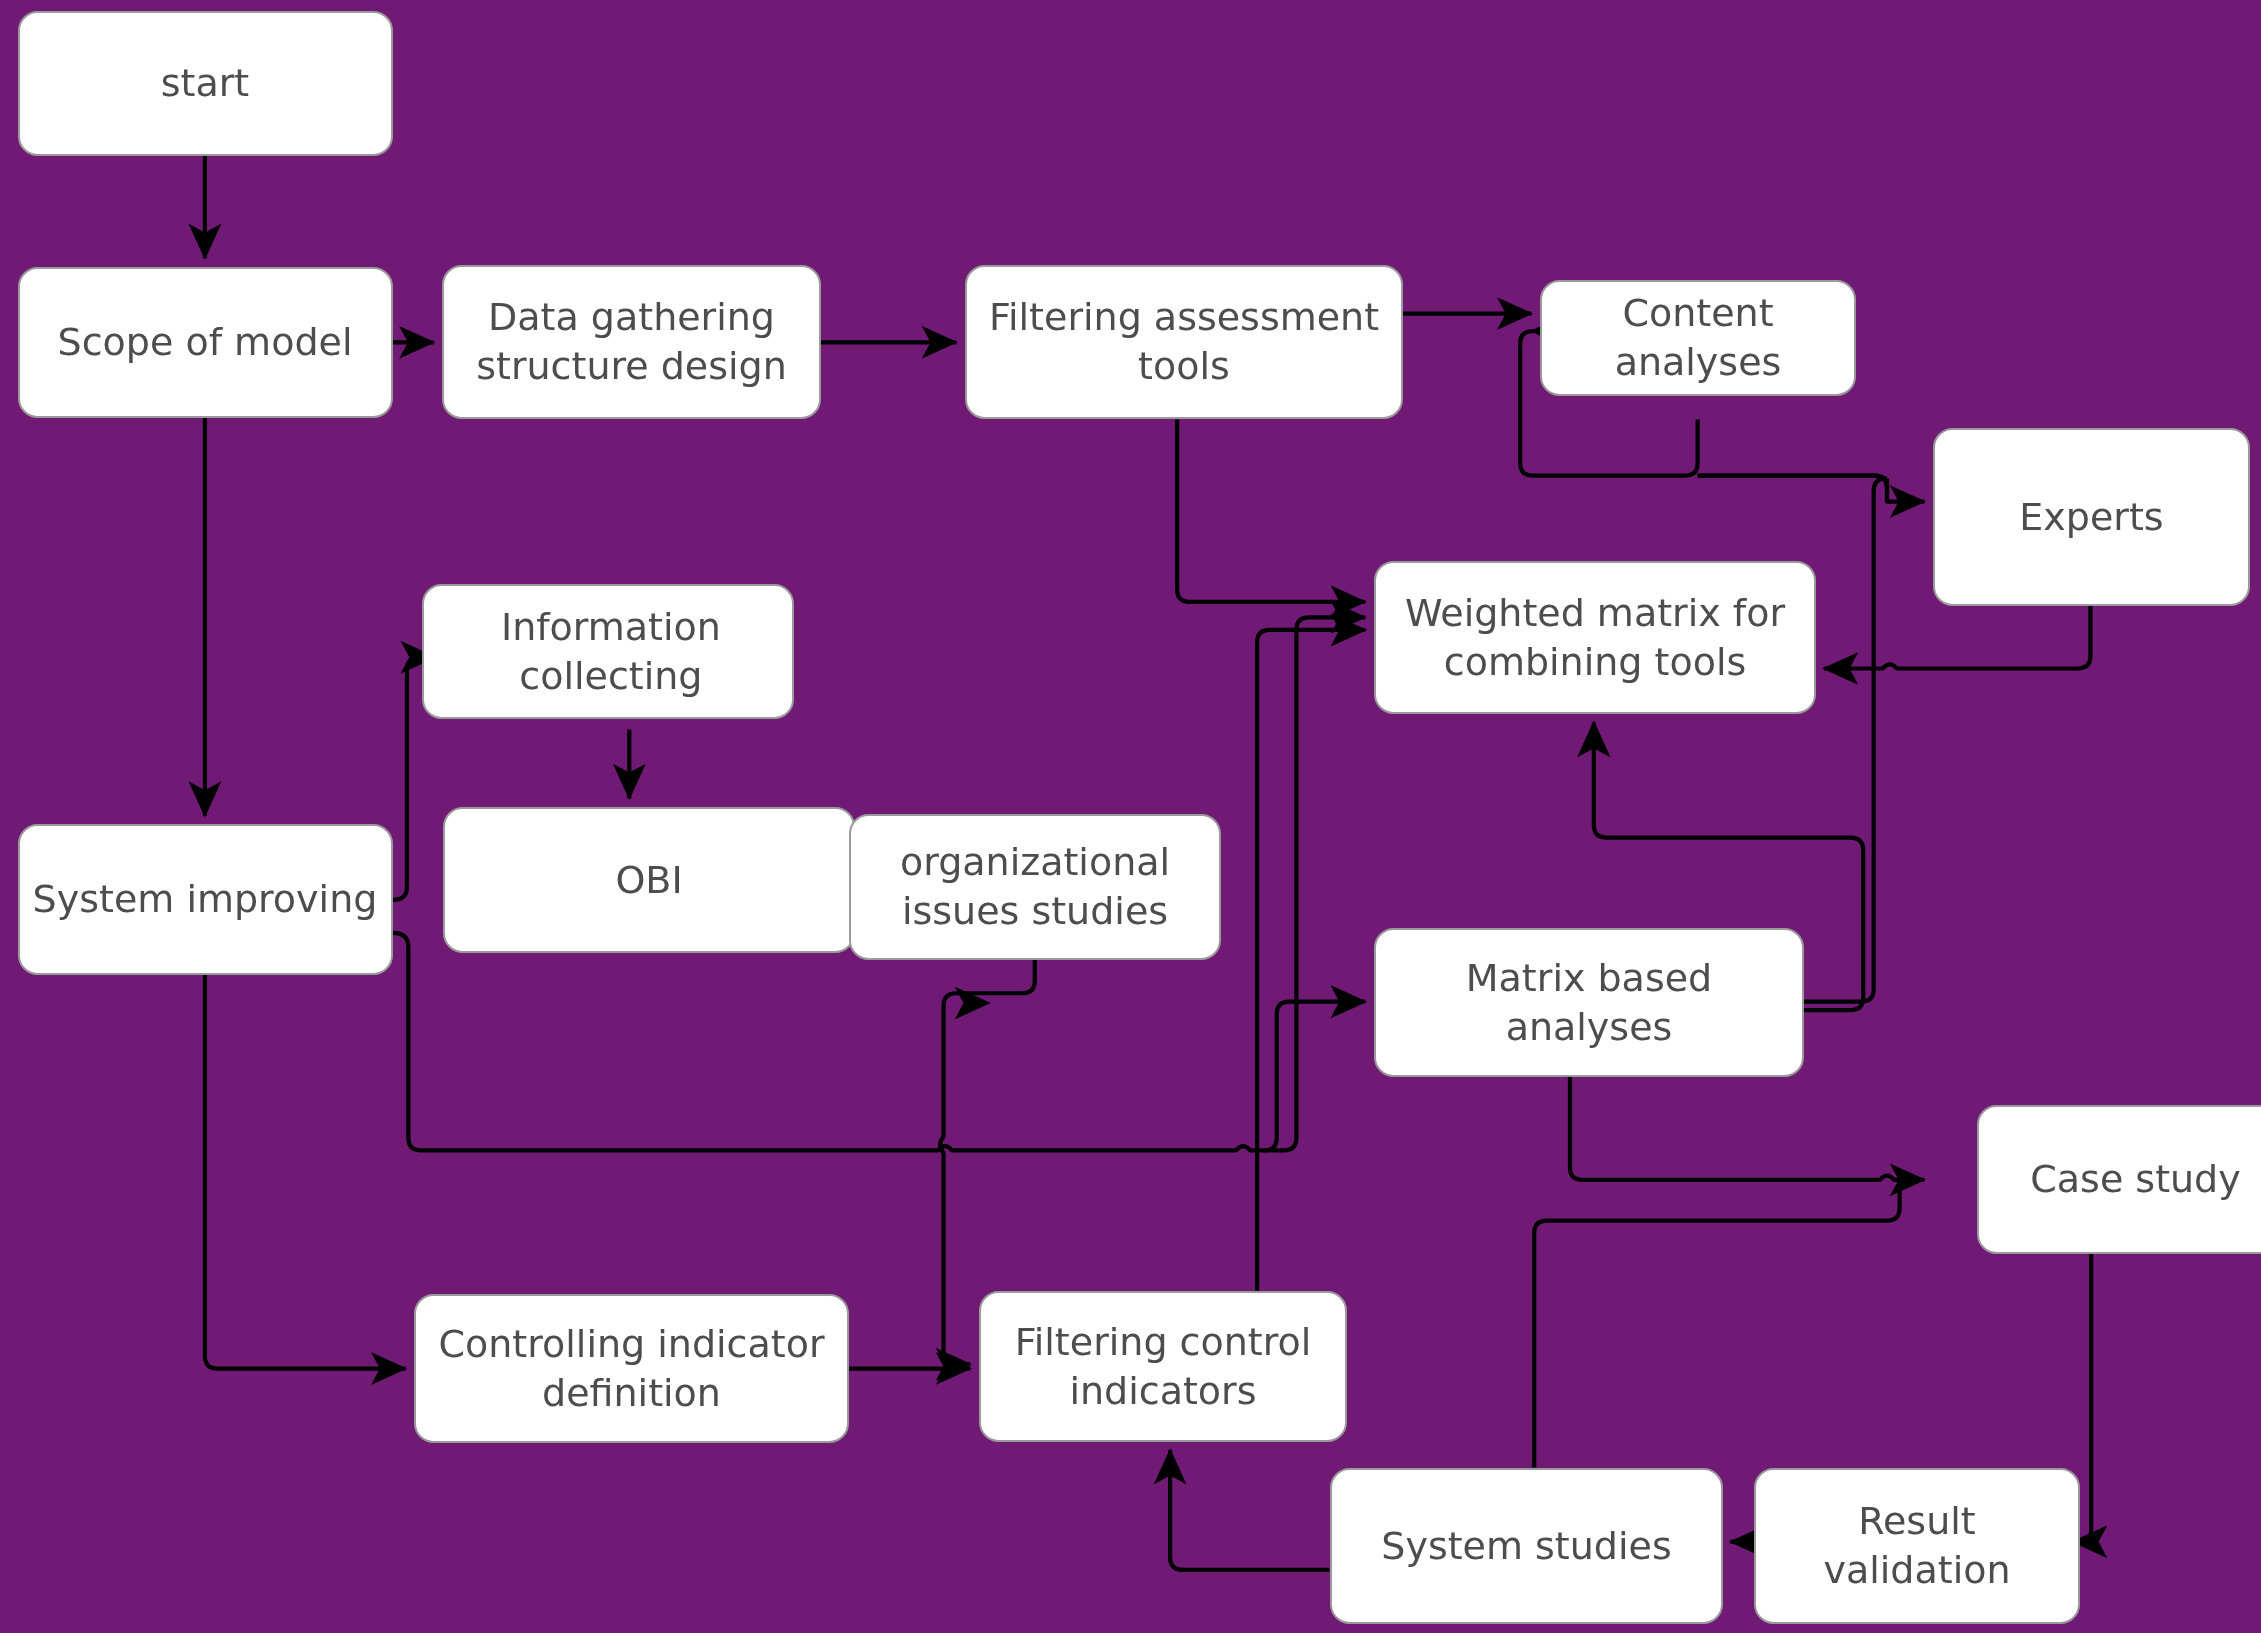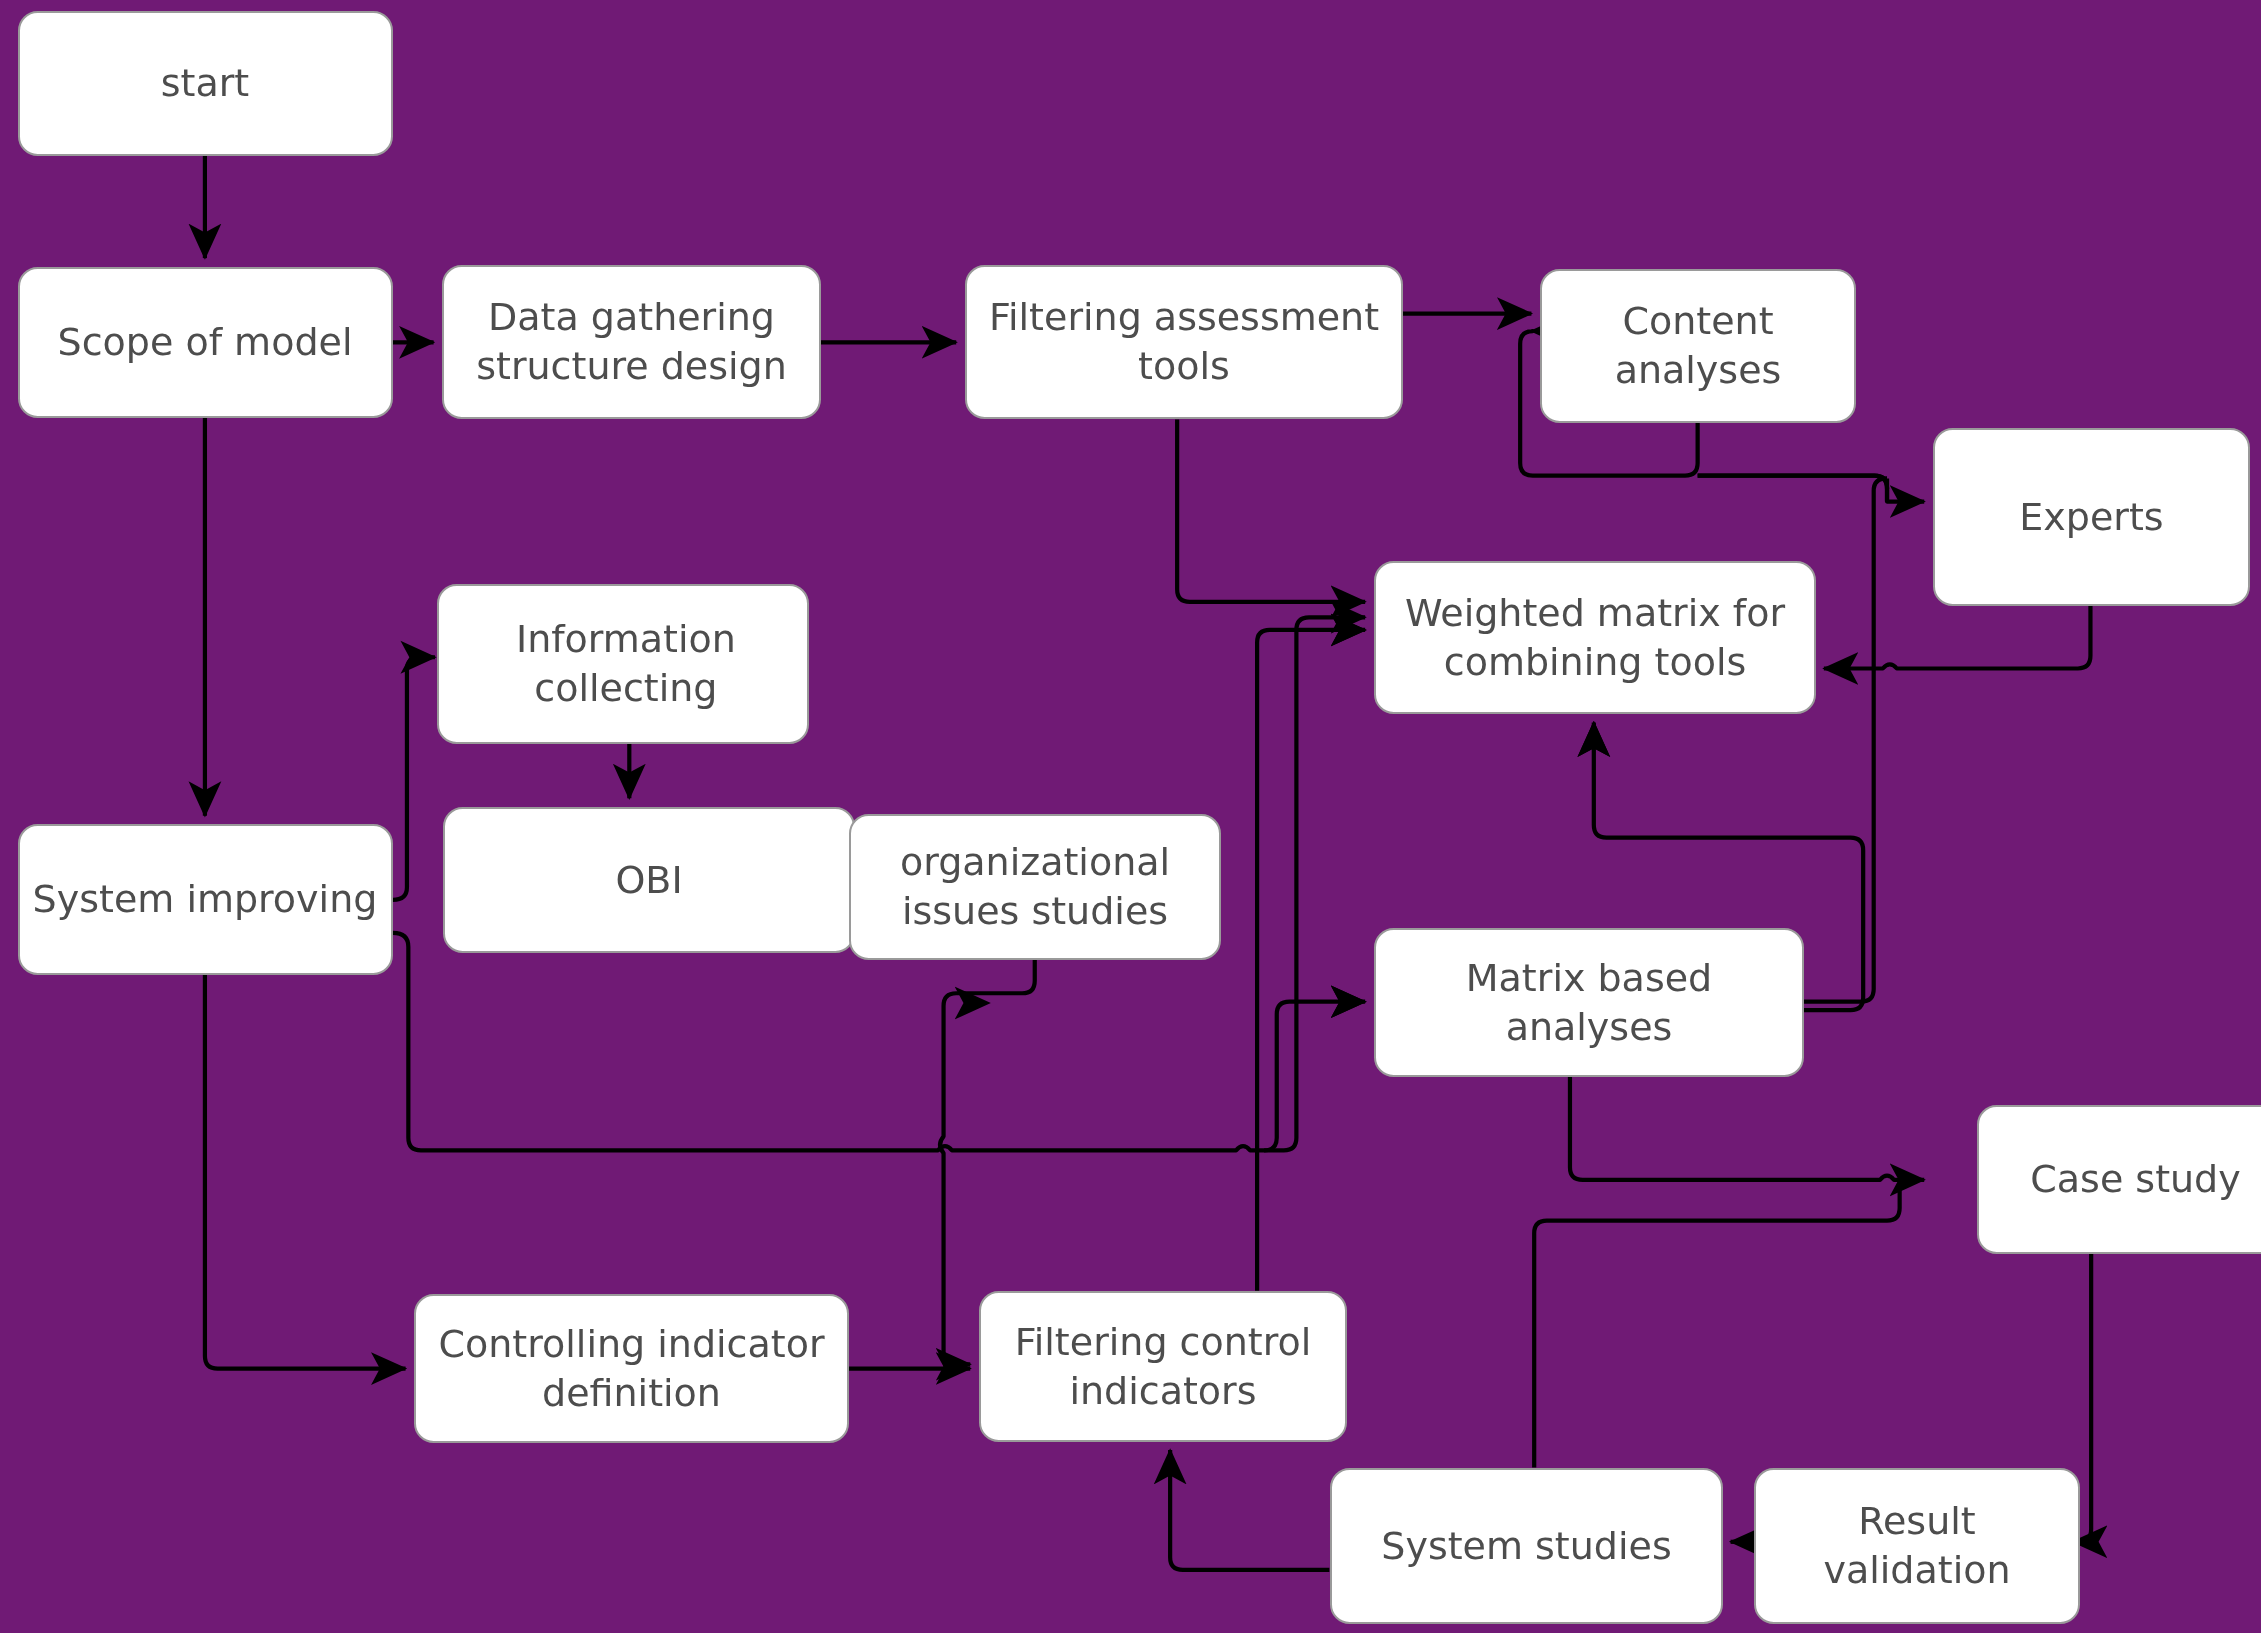--- a/index.html
+++ b/index.html
@@ -147,35 +147,35 @@
   <div class="node" style="left:442px; top:265px; width:379px; height:154px;">
     <span>Data gathering
 structure design</span>
   </div>
 
   <div class="node" style="left:965px; top:265px; width:438px; height:154px;">
     <span>Filtering assessment
 tools</span>
   </div>
 
-  <div class="node" style="left:1540px; top:269px; width:316px; height:154px;">
+  <div class="node" style="left:1540px; top:280px; width:316px; height:116px;">
     <span>Content
 analyses</span>
   </div>
 
   <div class="node" style="left:1933px; top:428px; width:317px; height:178px;">
     <span>Experts</span>
   </div>
 
   <div class="node" style="left:1374px; top:561px; width:442px; height:153px;">
     <span>Weighted matrix for
 combining tools</span>
   </div>
 
-  <div class="node" style="left:437px; top:584px; width:372px; height:160px;padding-left:17px;">
+  <div class="node" style="left:422px; top:584px; width:372px; height:135px;padding-left:17px;">
     <span>Information
 collecting</span>
   </div>
 
   <div class="node" style="left:17.5px; top:824px; width:375px; height:151px;">
     <span>System improving</span>
   </div>
 
   <div class="node" style="left:443px; top:807px; width:412px; height:146px;">
     <span>OBI</span>

